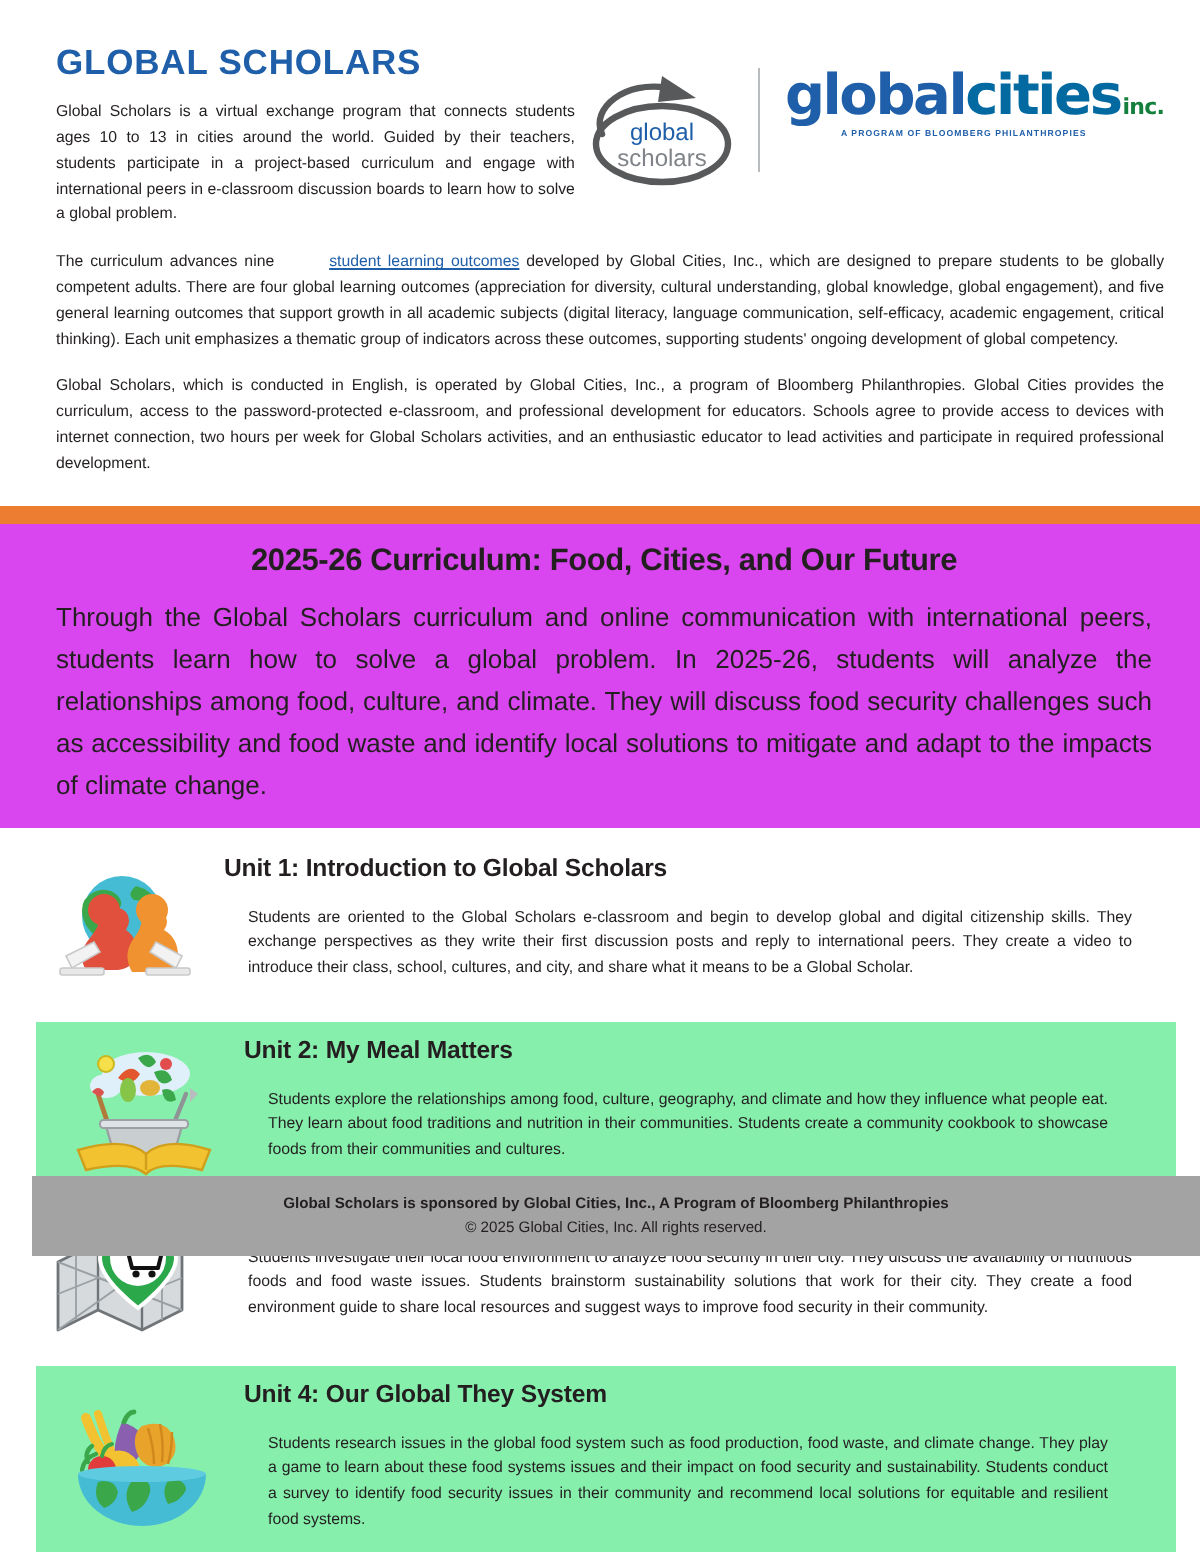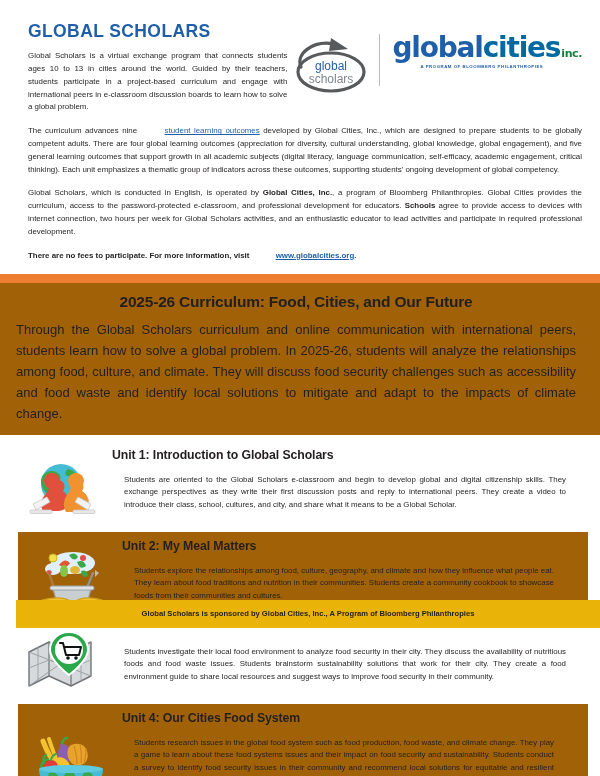--- a/index.html
+++ b/index.html
@@ -117,36 +117,36 @@
     line-height: 1.62;
     text-align: justify;
     margin: 11px 0 0 0;
     color: #231f20;
   }
   .link {
     color: #1f5fa9;
     text-decoration: underline;
     padding-left: 24px;
   }
-  .bold { font-weight: bold; }
+  .bold { font-weight: normal; }
   .fees-line {
     font-size: 7.9px;
     font-weight: bold;
     margin: 12px 0 0 0;
   }
 
   
   .banner-bar {
     height: 9px;
     background: #ed7d31;
     margin-top: 14px;
   }
   .banner {
-    background: #a16207;
-    padding: 10px 24px 11px 16px;
+    background: #d946ef;
+    padding: 10px 24px 11px 28px;
     box-sizing: border-box;
   }
   .curriculum-title {
     text-align: center;
     font-size: 15.5px;
     font-weight: bold;
     color: #231f20;
     margin: 0 0 8px 0;
     letter-spacing: -0.2px;
   }
@@ -156,27 +156,27 @@
     text-align: justify;
     margin: 0;
   }
 
   
   .units {
     padding: 6px 0 0 0;
   }
   .unit-row {
     display: flex;
-    align-items: flex-end;
+    align-items: center;
     padding: 7px 22px 7px 18px;
     box-sizing: border-box;
     margin: 0 0 1px 0;
   }
   .unit-row.alt {
-    background: #a16207;
+    background: #86efac;
     margin-left: 18px;
     margin-right: 12px;
     padding-left: 10px;
   }
   .unit-icon {
     width: 86px;
     min-width: 86px;
     height: 66px;
     display: flex;
     align-items: center;
@@ -200,21 +200,21 @@
     text-align: justify;
     margin: 12px;
   }
 
   
   .footer {
     position: absolute;
     left: 16px;
     right: 0;
     bottom: 0;
-    background: #eab308;
+    background: #a3a3a3;
     text-align: center;
     padding: 8px 0 9px 0;
   }
   .footer-line {
     font-size: 7.6px;
     font-weight: bold;
     line-height: 1.5;
     margin: 0;
     color: #231f20;
   }
@@ -258,23 +258,20 @@
 
   <div class="body-section">
     <p class="body-p">
       <span>The curriculum advances nine </span><a class="link" href="#">student learning outcomes</a><span> developed by Global Cities, Inc., which are designed to prepare students to be globally competent adults. There are four global learning outcomes (appreciation for diversity, cultural understanding, global knowledge, global engagement), and five general learning outcomes that support growth in all academic subjects (digital literacy, language communication, self-efficacy, academic engagement, critical thinking). Each unit emphasizes a thematic group of indicators across these outcomes, supporting students' ongoing development of global competency.</span>
     </p>
 
     <p class="body-p">
       <span>Global Scholars, which is conducted in English, is operated by </span><span class="bold">Global Cities, Inc.</span><span>, a program of Bloomberg Philanthropies. Global Cities provides the curriculum, access to the password-protected e-classroom, and professional development for educators. </span><span class="bold">Schools</span><span> agree to provide access to devices with internet connection, two hours per week for Global Scholars activities, and an enthusiastic educator to lead activities and participate in required professional development.</span>
     </p>
 
-    <p class="fees-line">
-      <span>There are no fees to participate. For more information, visit </span><a class="link" href="#">www.globalcities.org</a><span>.</span>
-    </p>
   </div>
 
   <div class="banner-bar"></div>
   <div class="banner">
     <h2 class="curriculum-title">2025-26 Curriculum: Food, Cities, and Our Future</h2>
     <p class="curriculum-desc">Through the Global Scholars curriculum and online communication with international peers, students learn how to solve a global problem. In 2025-26, students will analyze the relationships among food, culture, and climate. They will discuss food security challenges such as accessibility and food waste and identify local solutions to mitigate and adapt to the impacts of climate change.</p>
   </div>
 
   <div class="units">
 
@@ -367,21 +364,21 @@
           <path d="M20 27 q1 -5 5 -6" stroke="#3aa84a" stroke-width="2" fill="none" stroke-linecap="round"></path>
           <path d="M10 34 q1 -6 7 -8 M13 30 q-2 -5 2 -8" stroke="#3aa84a" stroke-width="2.2" fill="none" stroke-linecap="round"></path>
           <path d="M8 36 L72 36 A32 26 0 0 1 8 36 Z" fill="#45bcd4"></path>
           <path d="M18 40 q8 -2 10 5 q-1 6 -7 8 q-6 -5 -3 -13z" fill="#3aa84a"></path>
           <path d="M36 38 q9 0 8 7 q-2 8 -9 10 q-6 -9 1 -17z" fill="#3aa84a"></path>
           <path d="M54 38 q8 1 8 6 q-3 6 -9 7 q-4 -7 1 -13z" fill="#3aa84a"></path>
           <ellipse cx="40" cy="36" rx="32" ry="4" fill="#5fcbe0"></ellipse>
         </svg>
       </div>
       <div class="unit-body">
-        <h3 class="unit-title">Unit 4: Our Cities Food System</h3>
+        <h3 class="unit-title">Unit 4: Our Global They System</h3>
         <p class="unit-desc">Students research issues in the global food system such as food production, food waste, and climate change. They play a game to learn about these food systems issues and their impact on food security and sustainability. Students conduct a survey to identify food security issues in their community and recommend local solutions for equitable and resilient food systems.</p>
       </div>
     </div>
 
     <div class="unit-row">
       <div class="unit-icon">
         <svg width="80" height="70" viewBox="0 0 80 70">
           <path d="M20 56 q-3 -4 0 -6 l20 0 q3 2 0 6 z" fill="#f2c231" stroke="#d0a01c" stroke-width="1"></path>
           <rect x="26" y="48" width="6" height="6" fill="#f2c231"></rect>
           <path d="M12 20 q0 -12 12 -12" stroke="#f2c231" stroke-width="3.5" fill="none"></path>
@@ -406,15 +403,16 @@
       </div>
       <div class="unit-body">
         <p class="unit-desc">As a class, students plan, complete, and document a project to improve food security in their communities. They collaborate with peers around the world as they create local solutions. They may start a school compost system to reduce food waste or create a food redistribution program to improve access to nutritious food. Students may write recipes that use local foods, organize a zero-waste cooking challenge, or brainstorm a new solution.</p>
       </div>
     </div>
 
   </div>
 
   <div class="footer">
     <p class="footer-line">Global Scholars is sponsored by Global Cities, Inc., A Program of Bloomberg Philanthropies</p>
+    <p class="footer-line copyright">© 2025 Global Cities, Inc. All rights reserved.</p>
   </div>
 
 </div>
 
 </body></html>

